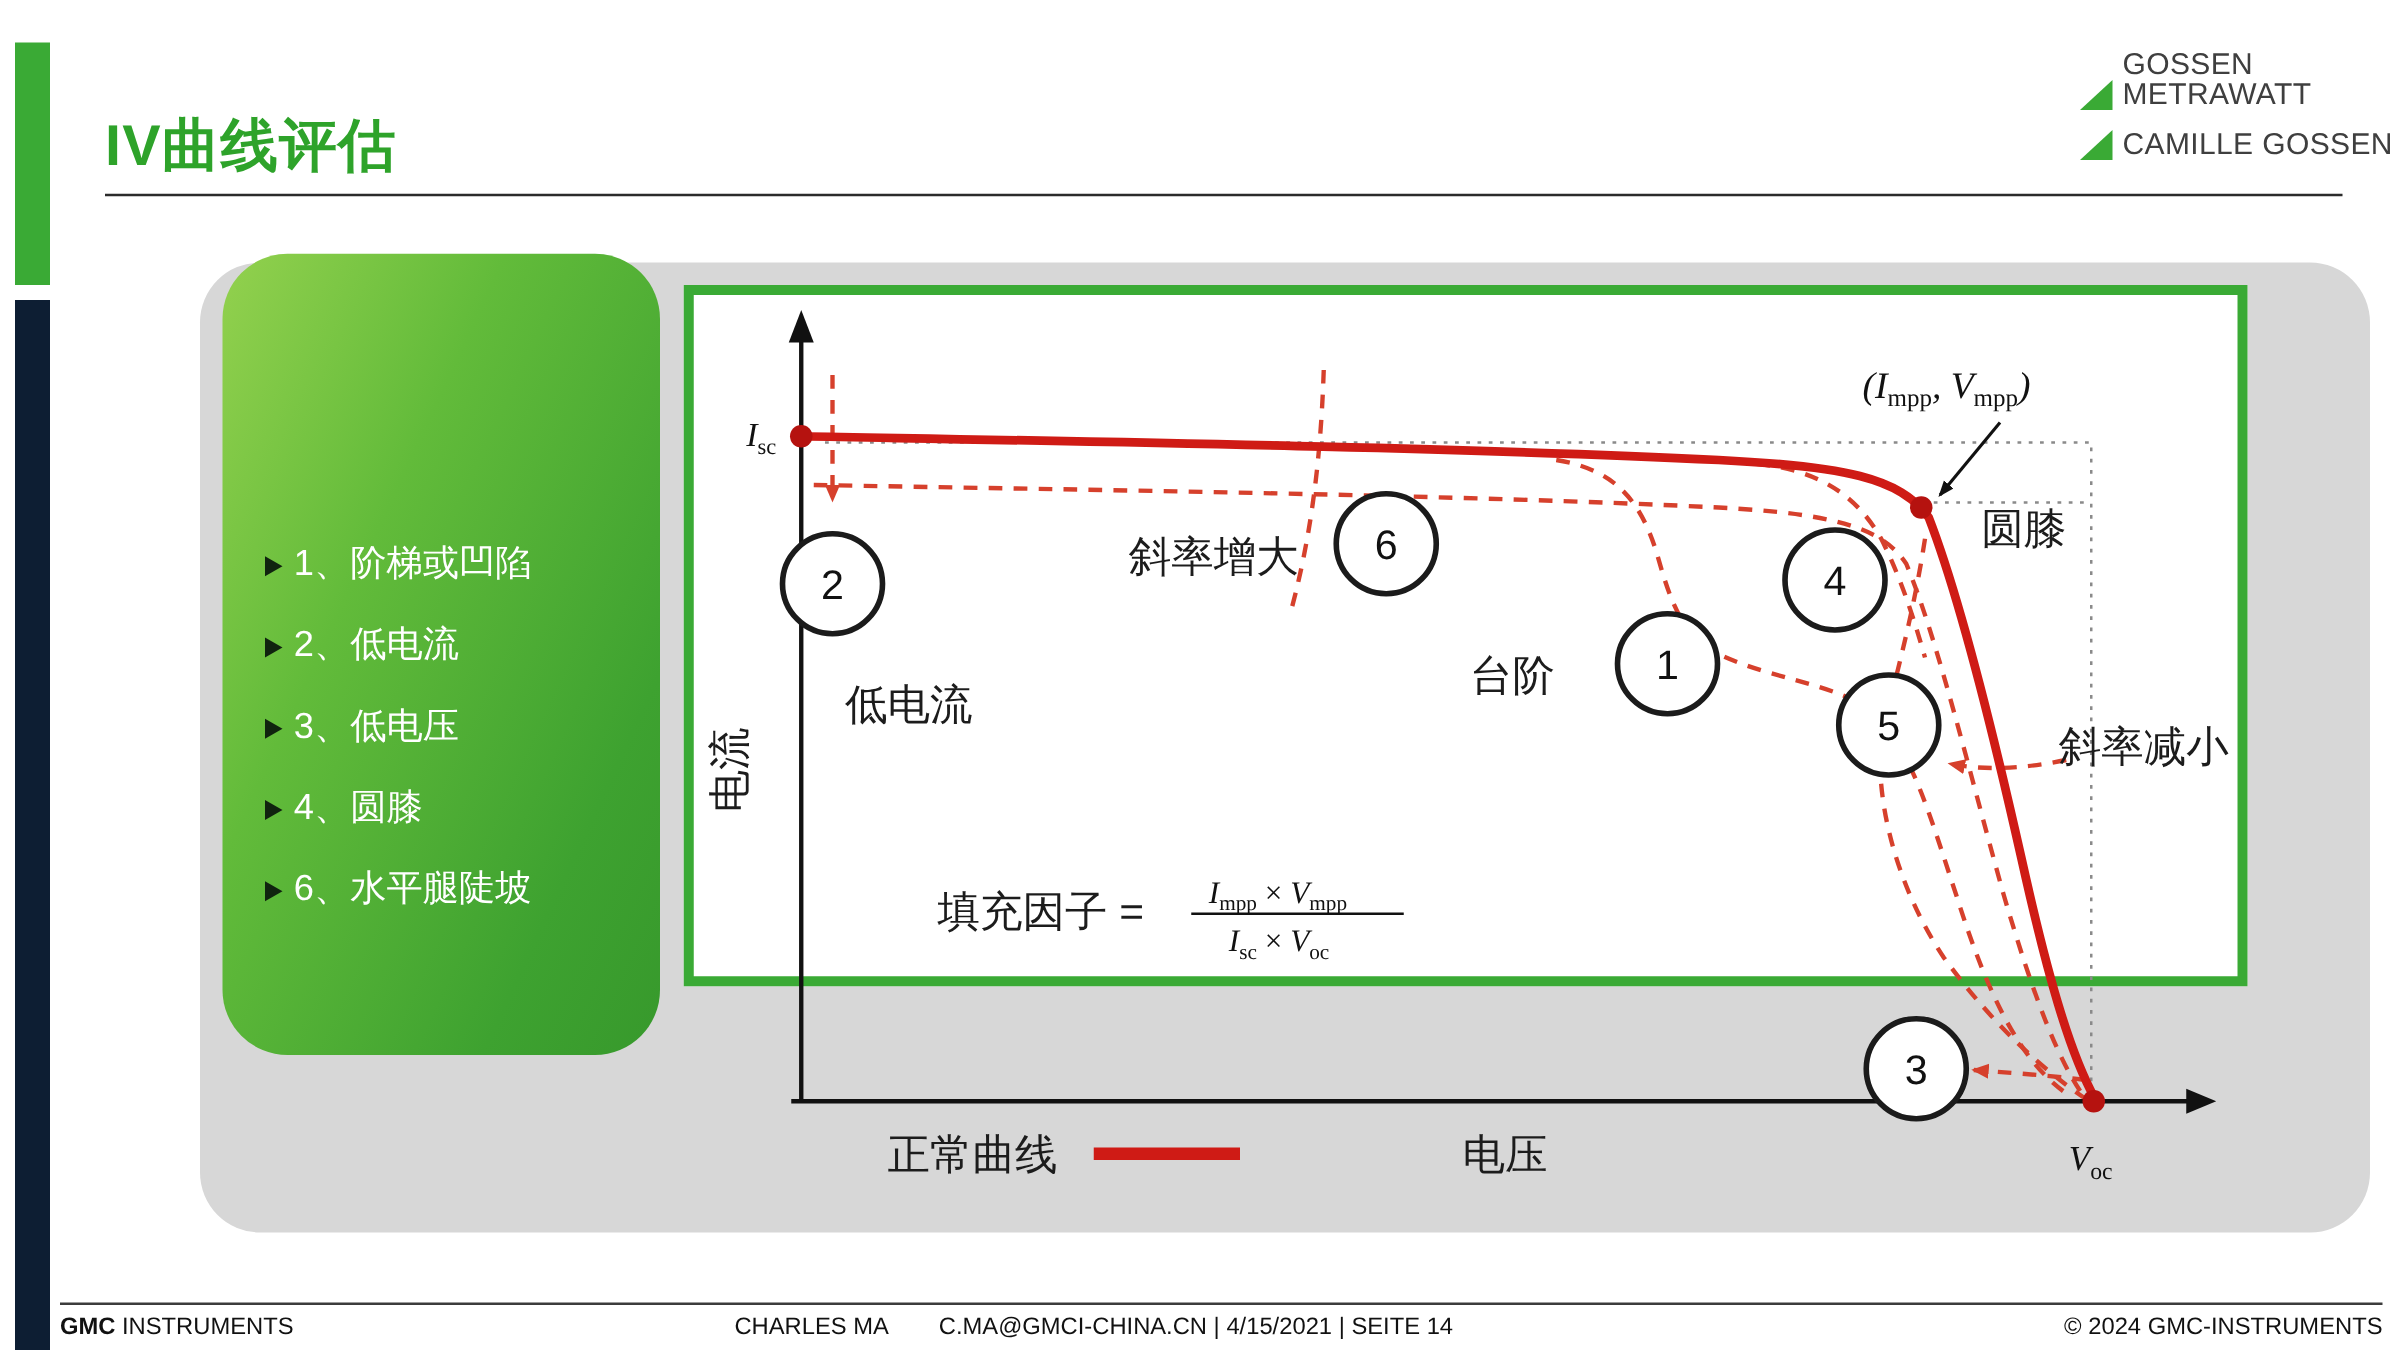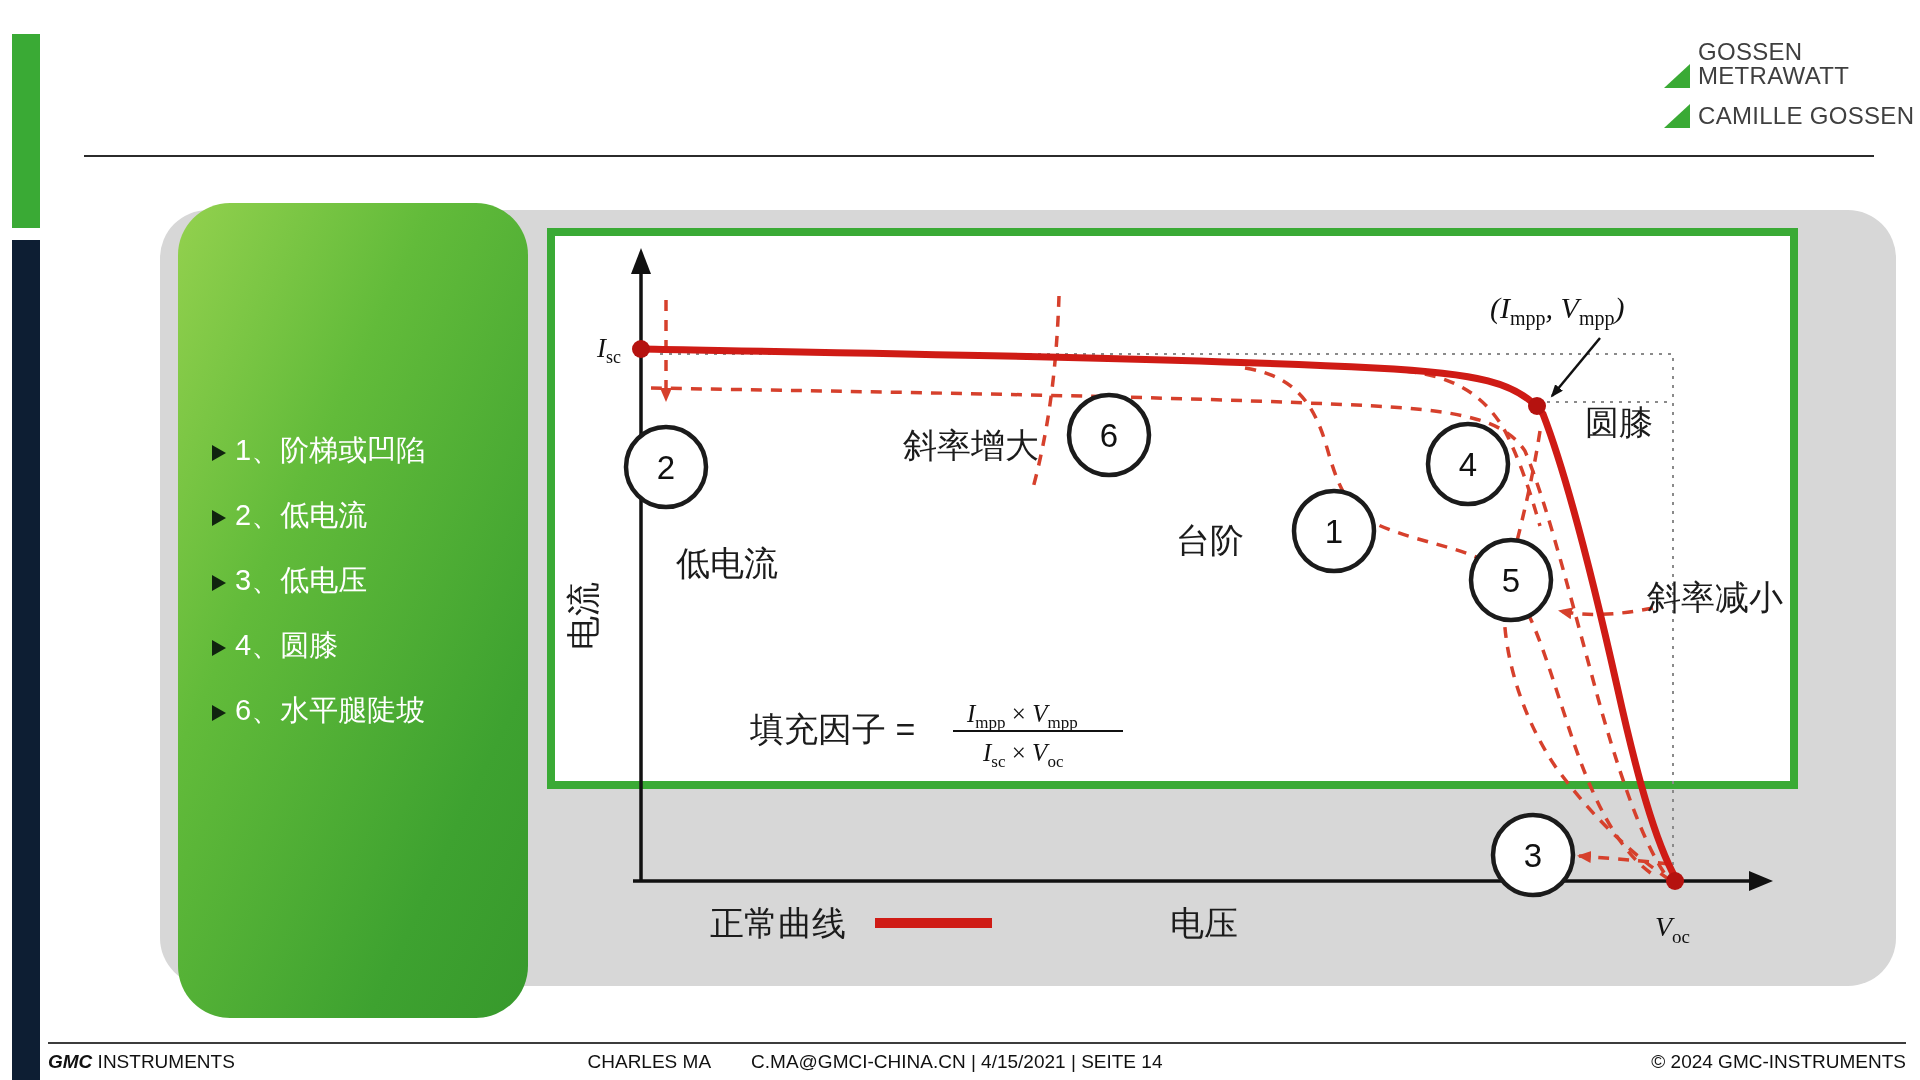--- a/index.html
+++ b/index.html
@@ -20,52 +20,53 @@
   .logos { position:absolute; left:1664px; top:40px; display:flex; flex-direction:column; gap:16px; }
   .logo-row { display:flex; align-items:flex-end; gap:8px; }
   .logo-triangle { width:0; height:0; border-left:26px solid transparent; border-bottom:24px solid #3aaa35; }
   .logo-text { font-size:24px; color:#3f3f3f; letter-spacing:0.3px; line-height:24px; }
 
   
   .backdrop { position:absolute; left:160px; top:210px; width:1736px; height:776px; background:#d7d7d7; border-radius:48px; }
 
   
   .list-panel {
-    position:absolute; left:178px; top:203px; width:350px; height:815px; border-radius:52px;
+    position:absolute; left:178px; top:203px; width:350px; height:641px; border-radius:52px;
     background:linear-gradient(115deg,#93d14e 0%,#62bb3a 35%,#3ea230 78%,#37992c 100%);
   }
   .defect-list { list-style:none; padding:228px 10px 0 34px; }
   .defect-list li { display:flex; align-items:baseline; margin-bottom:25px; font-size:29px; color:#ffffff; }
   .bullet-tri { flex:0 0 auto; width:0; height:0; border-left:14px solid #10230f;
     border-top:8px solid transparent; border-bottom:8px solid transparent; margin-right:9px; position:relative; top:1px; }
 
   
   .chart-frame { position:absolute; left:547px; top:228px; width:1251px; height:561px; background:#ffffff; border:8px solid #3aaa35; }
   svg { display:block; }
   .t-cjk   { font-size:34px; fill:#1c1c1c; }
   .t-serif { font-family:"Liberation Serif","DejaVu Serif",serif; font-style:italic; fill:#111; }
   .t-upright { font-style:normal; }
   .marker-num { font-size:33px; fill:#111; }
 
   
   .footer-rule { position:absolute; left:48px; top:1042px; width:1858px; height:2px; background:#3c3c3c; }
   .footer-left { position:absolute; left:48px; top:1051px; font-size:19px; color:#111; }
-  .brand-bold { font-weight:bold;font-style:italic; }
+  .brand-bold { font-weight:bold; }
   .footer-center { position:absolute; left:0; top:1051px; width:1920px; text-align:center; font-size:19px; color:#111; transform:translateX(-85px); }
   .footer-center .meta { margin-left:40px; }
   .footer-right { position:absolute; right:14px; top:1051px; font-size:19px; color:#111; }
 </style>
 </head>
 <body>
 
 <div class="slide">
 
   <div class="accent-green"></div>
   <div class="accent-navy"></div>
 
+  <h1 class="page-title">IV曲线评估</h1>
   <div class="title-rule"></div>
 
   <div class="logos">
     <div class="logo-row">
       <span class="logo-triangle"></span>
       <span class="logo-text">GOSSEN METRAWATT</span>
     </div>
     <div class="logo-row">
       <span class="logo-triangle"></span>
       <span class="logo-text">CAMILLE GOSSEN</span>

